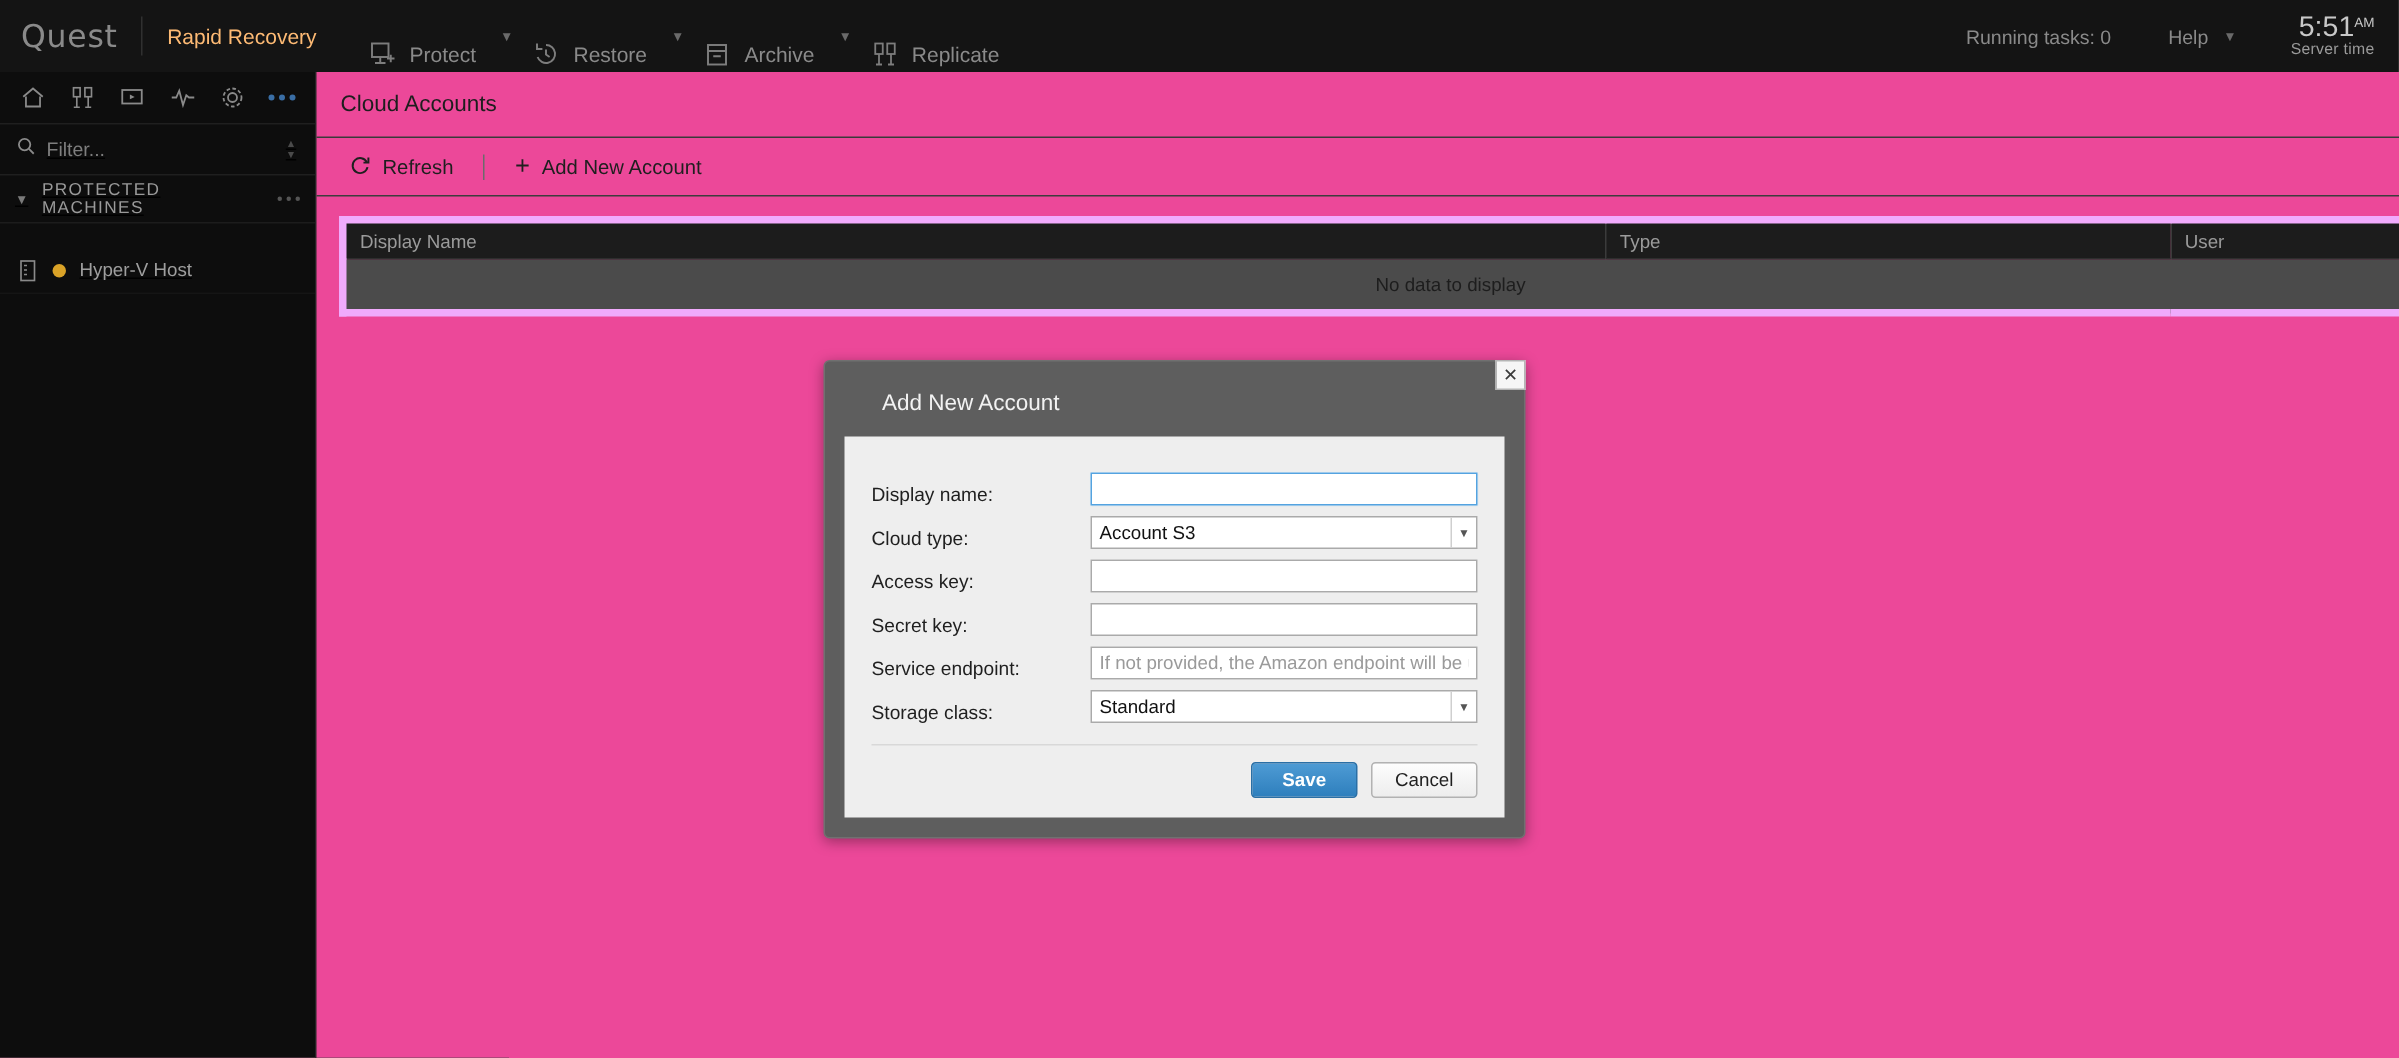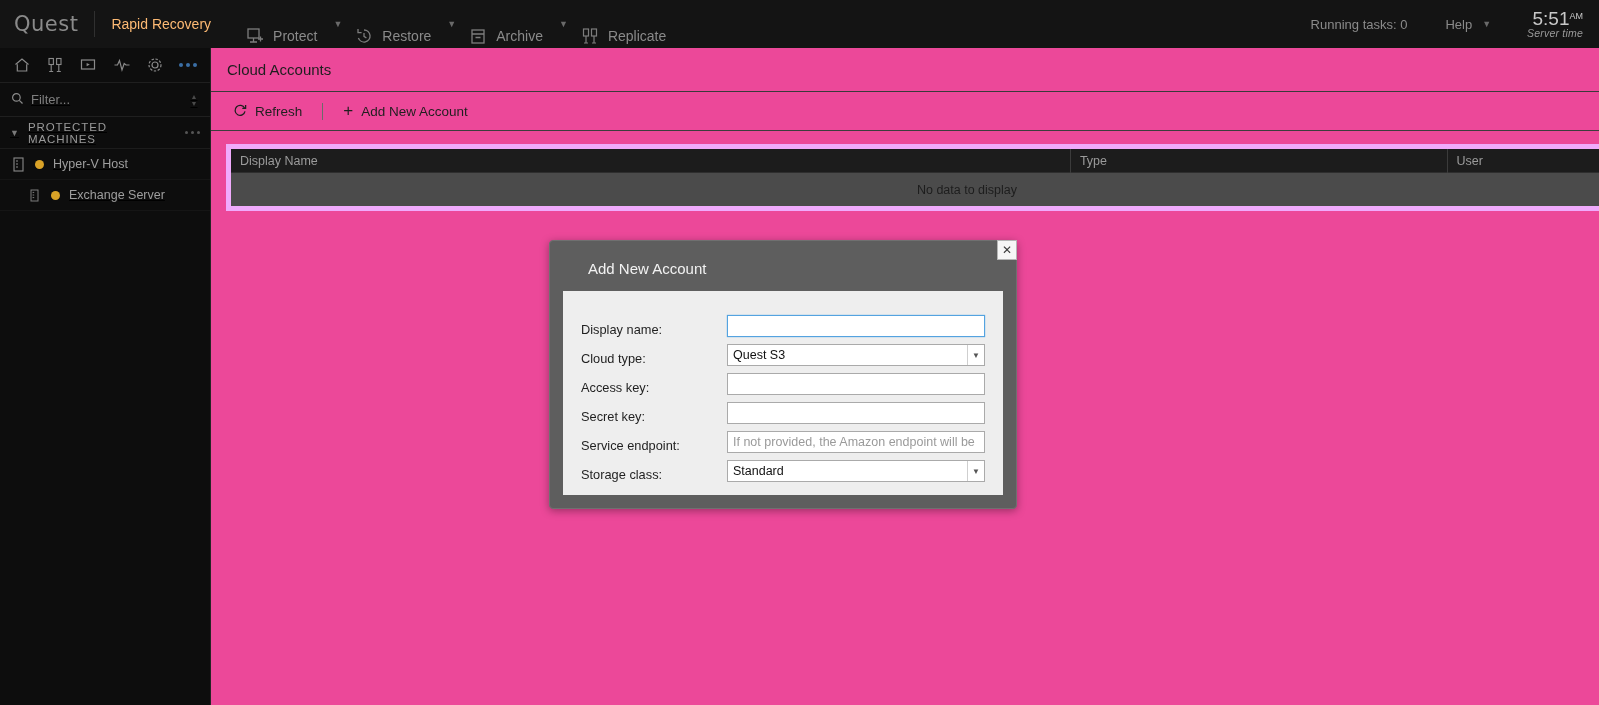--- a/index.html
+++ b/index.html
@@ -25,21 +25,21 @@
   .nav-item .label { color: #8a8a8a; font-size: 14px; white-space: nowrap; }
   .nav-icon { width: 20px; height: 20px; display: block; }
   .nav-icon svg { display: block; }
   .caret { margin: 0 6px 0 10px; color: #6a6a6a; font-size: 9px; }
   .topbar-right { margin-left: auto; display: flex; align-items: center; height: 48px; }
   .running-tasks { color: #8a8a8a; font-size: 13px; padding-right: 38px; white-space: nowrap; }
   .help-menu { color: #8a8a8a; font-size: 13px; display: flex; align-items: center; padding-right: 30px; }
   .clock { padding-right: 16px; text-align: right; line-height: 1.05; }
   .clock .time { color: #c8c8c8; font-size: 19px; font-weight: 300; }
   .clock .ampm { font-size: 9px; vertical-align: super; color: #c8c8c8; }
-  .clock .server { color: #9a9a9a; font-size: 10.5px; letter-spacing: .2px; font-style: italic; }
+  .clock .server { color: #9a9a9a; font-size: 10.5px; letter-spacing: .2px; }
 
   
   .sidebar {
     position: absolute; top: 48px; left: 0; width: 211px; height: 657px;
     background: #0d0d0d; border-right: 1px solid #262626; text-decoration: underline;
   }
   .sb-icons {
     height: 35px; display: flex; align-items: center;
     border-bottom: 1px solid #1f1f1f; padding: 0 5px;
   }
@@ -60,20 +60,21 @@
     height: 32px; display: flex; align-items: center; gap: 9px; padding: 0 10px;
     border-bottom: 1px solid #1c1c1c;
   }
   .group-head .gtitle { color: #9a9a9a; font-size: 11.5px; letter-spacing: .9px; flex: 1; }
   .group-head .gdots { display: flex; gap: 3px; }
   .group-head .gdots i { width: 3px; height: 3px; border-radius: 50%; background: #555; display: block; }
   .chev { color: #7a7a7a; font-size: 9px; }
   .machine {
     height: 31px; display: flex; align-items: center; gap: 9px; padding: 0 10px;
     border-bottom: 1px solid #151515;
+    margin-top: 16px;
   }
   .machine .m-icon { width: 16px; display: flex; justify-content: center; }
   .machine .status { width: 9px; height: 9px; border-radius: 50%; background: #d9a227; flex: 0 0 auto; }
   .machine .m-label { color: #9e9e9e; font-size: 12.5px; white-space: nowrap; }
   .machine.indent { padding-left: 26px; }
 
   
   .content { position: absolute; top: 48px; left: 211px; width: 1512px; height: 657px; background: #ec4899; }
   .page-head {
     height: 44px; display: flex; align-items: center;
@@ -279,30 +280,20 @@
 
   <div class="machine">
     <span class="m-icon">
       <svg width="13" height="15" viewBox="0 0 13 15">
           <rect x="2" y="1" width="9" height="13" fill="none" stroke="#8a8a8a" stroke-width="1.1"></rect>
           <path d="M4 4h2M4 7h2M4 10h2" stroke="#8a8a8a" stroke-width="1.1"></path>
         </svg>
     </span>
     <span class="status"></span>
     <span class="m-label">Hyper-V Host</span>
-  </div>
-  <div class="machine indent">
-    <span class="m-icon">
-      <svg width="11" height="13" viewBox="0 0 11 13">
-          <rect x="2" y="1" width="7" height="11" fill="none" stroke="#7d7d7d" stroke-width="1"></rect>
-          <path d="M3.6 3.4h1.6M3.6 6h1.6M3.6 8.6h1.6" stroke="#7d7d7d" stroke-width="1"></path>
-        </svg>
-    </span>
-    <span class="status"></span>
-    <span class="m-label">Exchange Server</span>
   </div>
 </div>
 
 <div class="content">
   <div class="page-head">
     <div class="page-title">Cloud Accounts</div>
     <div class="help-circle">?</div>
   </div>
 
   <div class="toolbar">
@@ -355,21 +346,21 @@
 
       <div class="frow">
         <div class="flabel">Display name:</div>
         <div class="fctrl"><input class="finput focused" placeholder="" style=""></div>
       </div>
 
       <div class="frow">
         <div class="flabel">Cloud type:</div>
         <div class="fctrl">
           <div class="fselect">
-            <span class="val">Quest S3</span>
+            <span class="val">Account S3</span>
             <span class="arrow">▼</span>
           </div>
         </div>
       </div>
 
       <div class="frow">
         <div class="flabel">Access key:</div>
         <div class="fctrl"><input class="finput" placeholder="" style=""></div>
       </div>
 
@@ -386,15 +377,19 @@
       <div class="frow">
         <div class="flabel">Storage class:</div>
         <div class="fctrl">
           <div class="fselect">
             <span class="val">Standard</span>
             <span class="arrow">▼</span>
           </div>
         </div>
       </div>
 
+      <div class="dialog-footer">
+        <button class="btn btn-primary">Save</button>
+        <button class="btn btn-secondary">Cancel</button>
+      </div>
     </div>
   </div>
 </div>
 
 </body></html>

